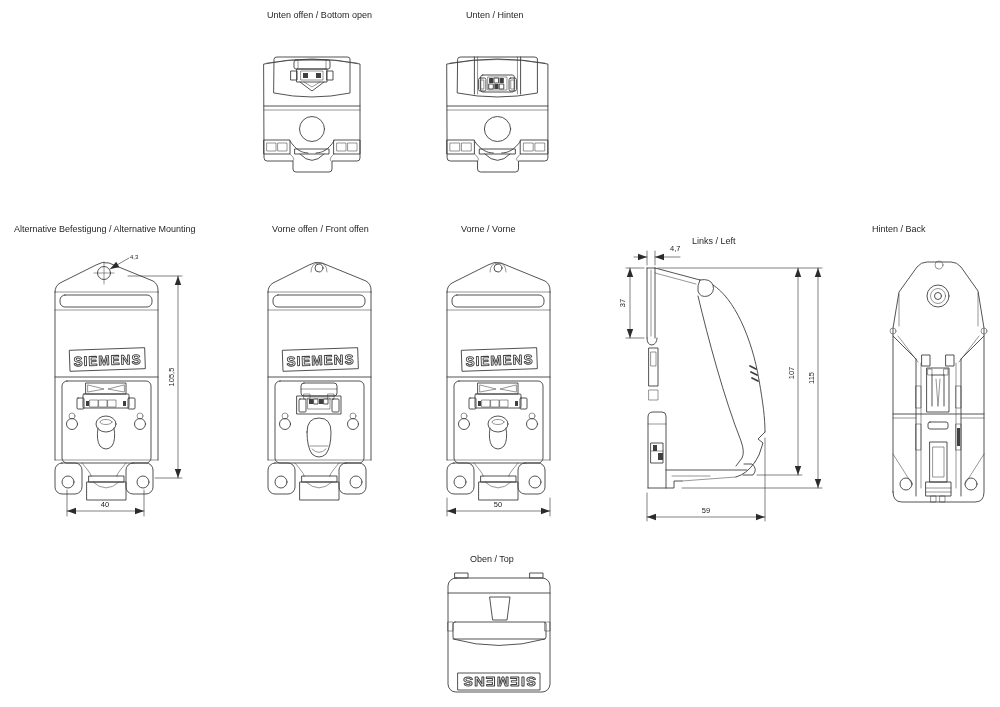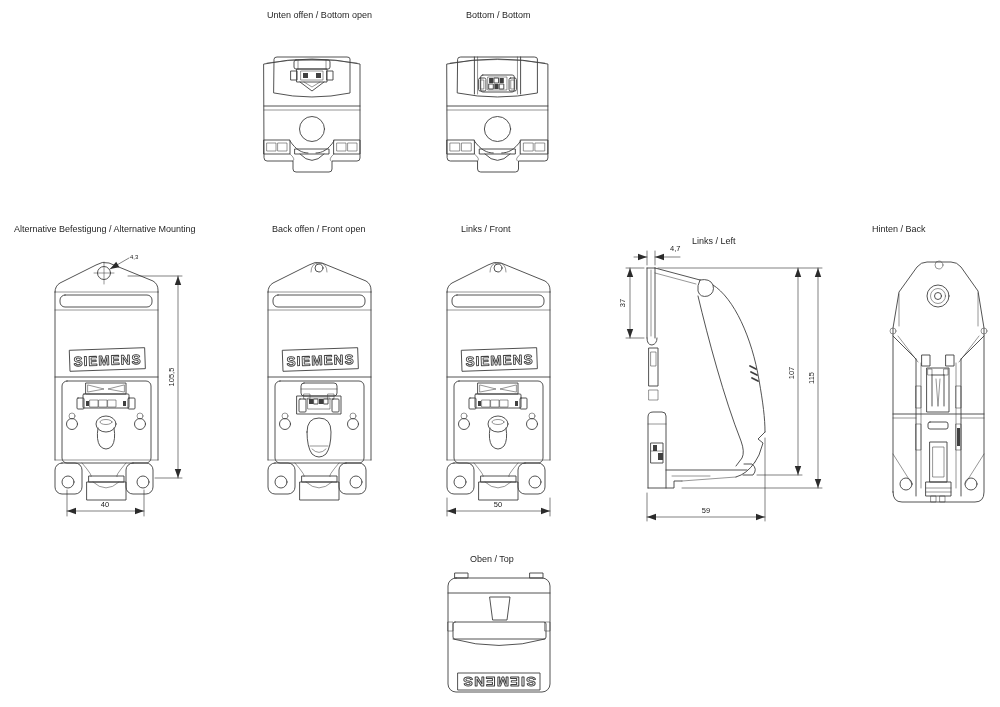--- a/index.html
+++ b/index.html
@@ -20,24 +20,24 @@
     font-size:13.5px; letter-spacing:1px; }
   svg text.logo-sm { fill:#ffffff; stroke:#404040; stroke-width:0.85; font-weight:bold;
     font-size:12px; letter-spacing:1px; }
 </style>
 </head>
 <body>
 
 <div class="sheet">
 
   <div class="vlabel" style="left:267px;top:10px">Unten offen / Bottom open</div>
-  <div class="vlabel" style="left:466px;top:10px">Bottom / Bottom</div>
+  <div class="vlabel" style="left:466px;top:10px">Unten / Hinten</div>
   <div class="vlabel" style="left:14px;top:224px">Alternative Befestigung / Alternative Mounting</div>
-  <div class="vlabel" style="left:272px;top:224px">Back offen / Front open</div>
-  <div class="vlabel" style="left:461px;top:224px">Links / Front</div>
+  <div class="vlabel" style="left:272px;top:224px">Vorne offen / Front offen</div>
+  <div class="vlabel" style="left:461px;top:224px">Vorne / Vorne</div>
   <div class="vlabel" style="left:692px;top:236px">Links / Left</div>
   <div class="vlabel" style="left:872px;top:224px">Hinten / Back</div>
   <div class="vlabel" style="left:470px;top:554px">Oben / Top</div>
 
   <div class="view" style="left:262px;top:46px;width:100px;height:130px">
     <svg width="100" height="130" viewBox="0 0 100 130">
       <defs>
         <marker id="arr" viewBox="0 0 10 8" markerWidth="10" markerHeight="8" refX="9.5" refY="4" orient="auto-start-reverse" markerUnits="userSpaceOnUse">
           <path d="M0.5,0.8 L9.5,4 L0.5,7.2 Z" style="fill:#2b2b2b;stroke:none"></path>
         </marker>

